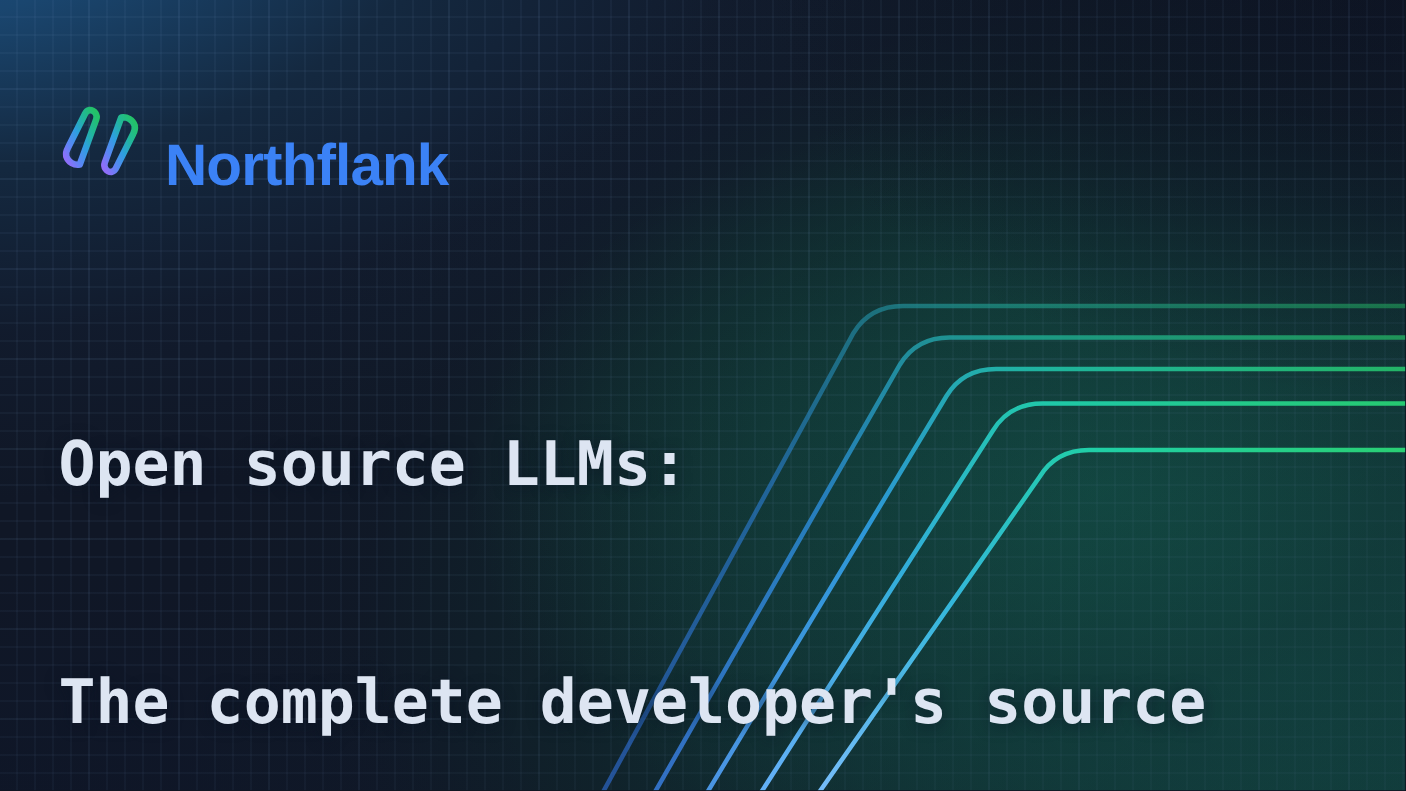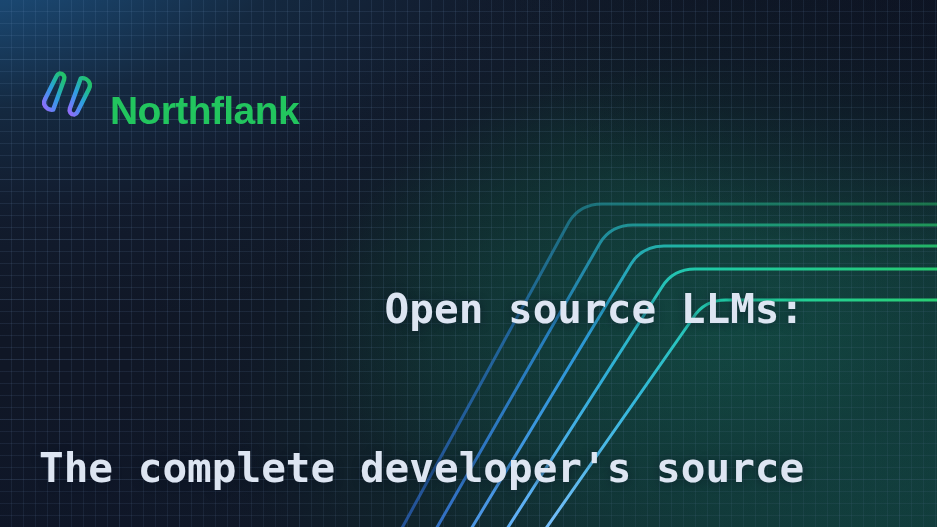--- a/index.html
+++ b/index.html
@@ -113,21 +113,21 @@
   .header {
     position: absolute;
     left: 40px;
     top: 57px;
     display: flex;
     align-items: center;
     gap: 16px;
   }
   .logo-mark { width: 54px; height: 54px; display: block; flex: 0 0 auto; }
   .wordmark {
-    color: #22c55e;
+    color: #3b82f6;
     font-size: 39px;
     line-height: 1;
     font-weight: 700;
     letter-spacing: -0.6px;
     white-space: nowrap;
     font-family: "Liberation Sans", sans-serif;
     margin-top: 34px;
   }
 
   
@@ -137,21 +137,21 @@
     top: 177px;
     font-family: "DejaVu Sans Mono", "Liberation Mono", monospace;
     font-size: 41px;
     line-height: 53px;
     font-weight: 700;
     color: #dde5f2;
     letter-spacing: 0px;
     white-space: pre;
     text-shadow: 0 1px 10px rgba(10,18,34,0.55);
   }
-  .headline .line { display: block; text-align: right; }
+  .headline .line { display: block; }
 </style>
 </head>
 <body>
 
 <div id="stage">
 
   <div class="bg-base"></div>
   <div class="bg-blue-glow"></div>
   <div class="bg-green-glow"></div>
   <div class="bg-green-glow2"></div>

